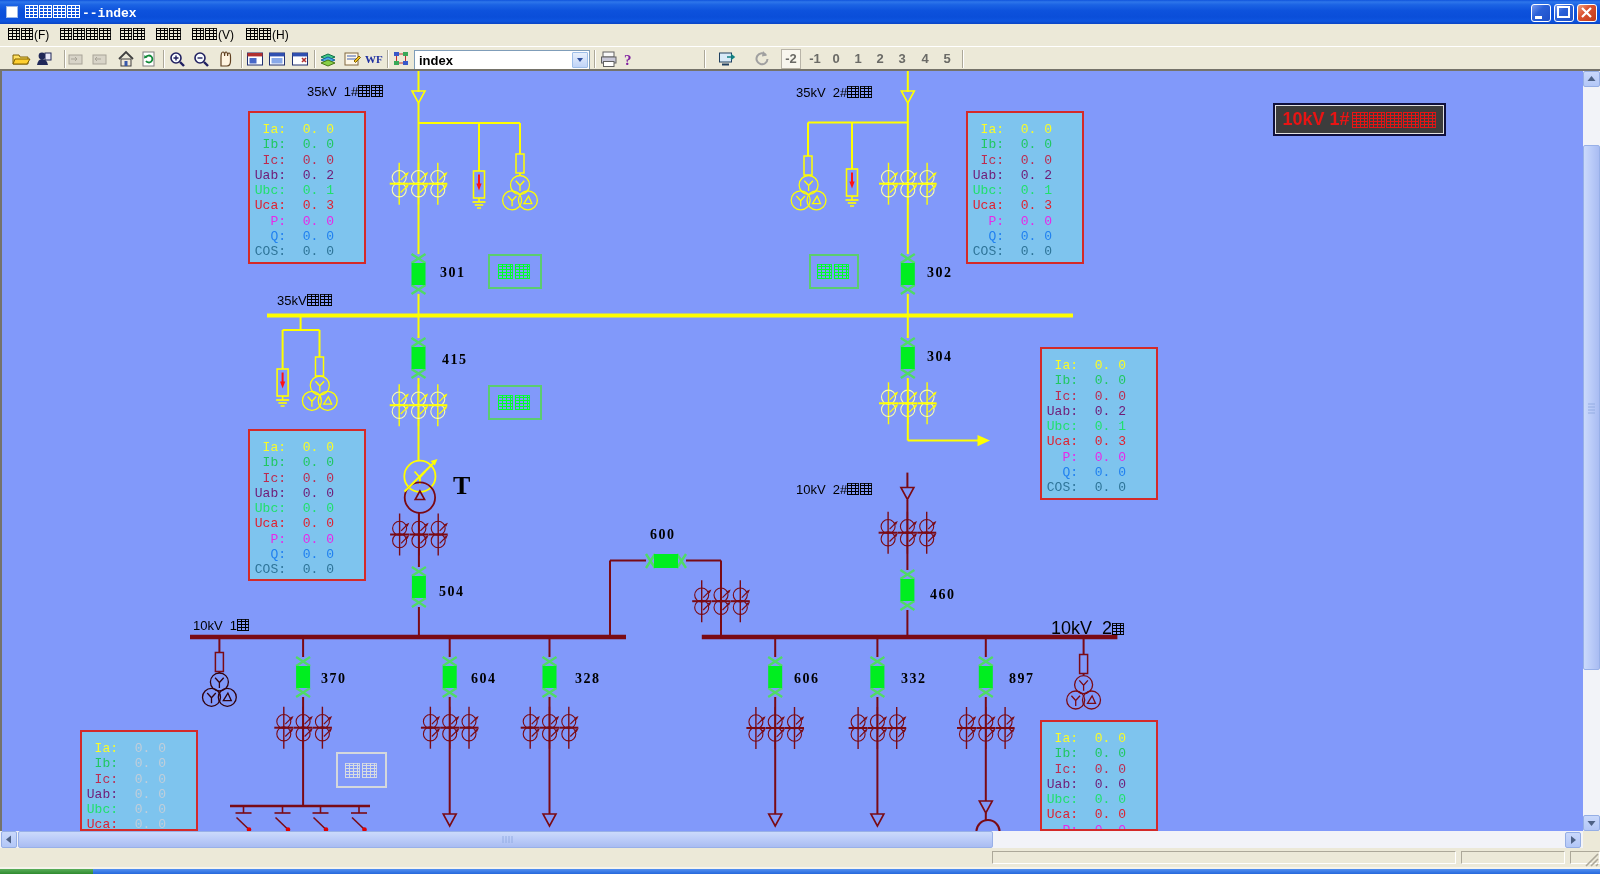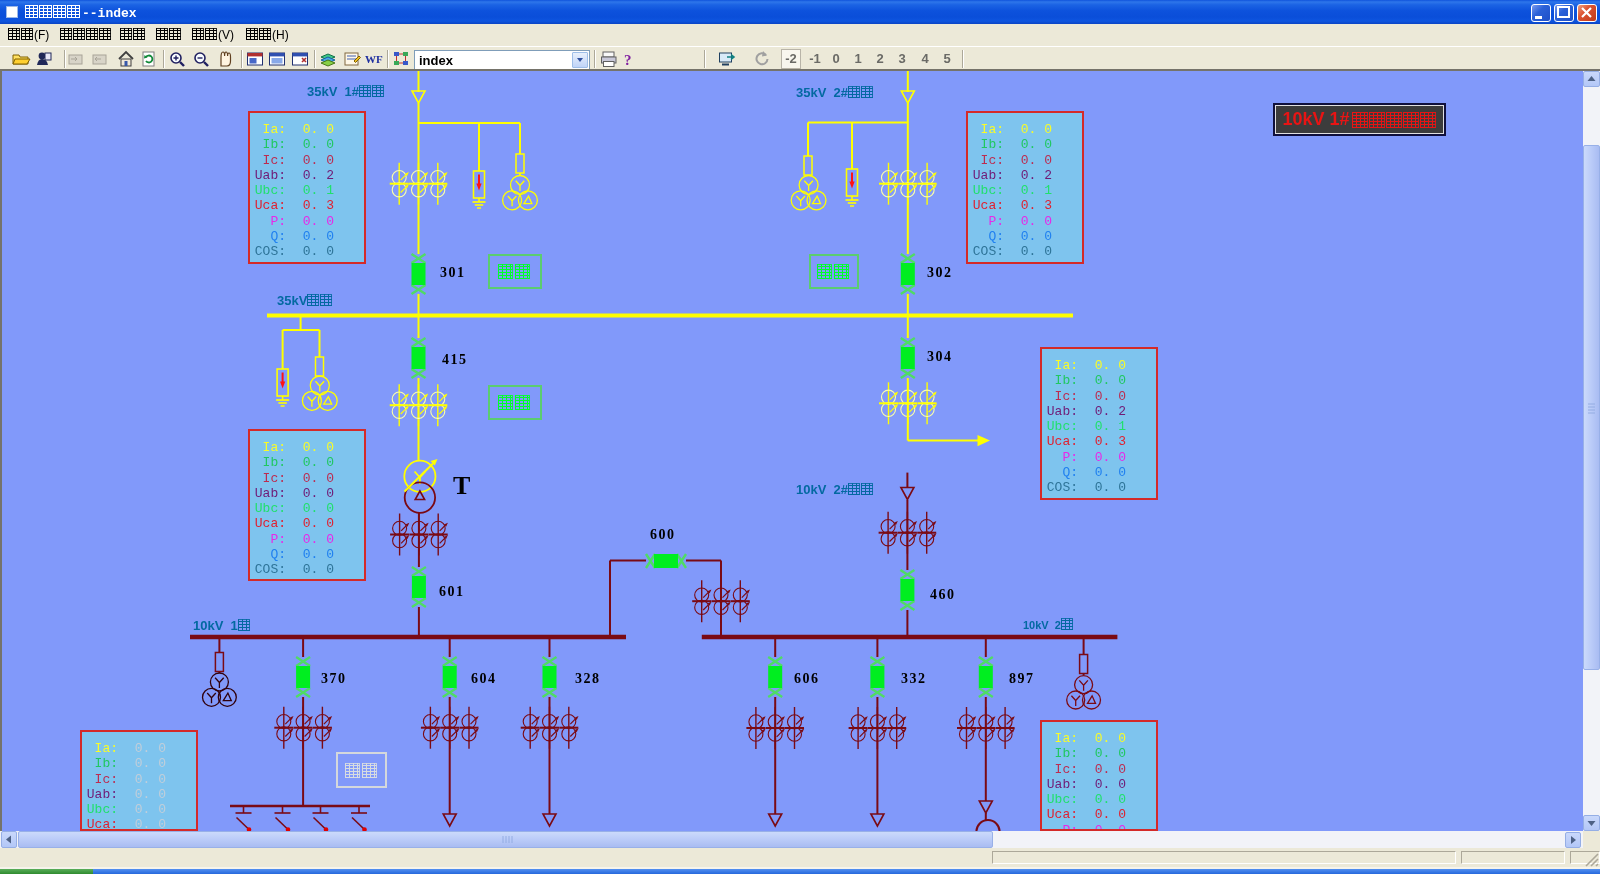--- a/index.html
+++ b/index.html
@@ -43,21 +43,21 @@
 .cIc{color:#BC2C50;}
 .cUab{color:#701a75;}
 .cUbc{color:#20E06C;}
 .cUca{color:#E02030;}
 .cP{color:#E828E8;}
 .cQ{color:#2080F0;}
 .cCOS{color:#2E7498;}
 .gray .v{color:#C0CEDA !important;}
 .ctl{position:absolute;border:2px solid #5BCD6E;color:#00FF2A;display:flex;align-items:center;justify-content:center;}
 .ctlw{position:absolute;border:2px solid #D4D8DC;color:#D8DCE0;display:flex;align-items:center;justify-content:center;}
-.lab{position:absolute;color:#0369a1;font-weight:bold;font-size:13px;white-space:nowrap;}
+.lab{position:absolute;color:#000000;font-weight:normal;font-size:13px;white-space:nowrap;}
 .num{position:absolute;color:#000;font-weight:bold;font-size:14px;font-family:"Liberation Serif",serif;white-space:nowrap;letter-spacing:1.5px;}
 #tbox{left:1273px;top:103px;width:173px;height:33px;border:2px solid #10103C;background:#3C3C3C;box-shadow:inset 0 0 0 1px #E0E0E0;display:flex;align-items:center;justify-content:center;color:#E81414;font-weight:bold;font-size:18px;}
 </style></head>
 <body>
 <div class="abs" id="titlebar">
   <div class="abs ticon"></div>
   <div class="abs ttext"><span class="g" style="width:13px;height:13px;margin-right:1px"></span><span class="g" style="width:13px;height:13px;margin-right:1px"></span><span class="g" style="width:13px;height:13px;margin-right:1px"></span><span class="g" style="width:13px;height:13px;margin-right:2px"></span>--index</div>
 </div>
 <div class="abs winbtn" id="btn-min"><svg width="18" height="16">
       <rect x="3" y="11" width="7" height="3" fill="#fff"></rect>
@@ -1023,28 +1023,28 @@
     <span class="g " style="width:15px;height:15px;margin-right:2px"></span>
   </div>
 <div class="ctlw" style="left:336px;top:752px;width:51px;height:36px">
     <span class="g " style="width:15px;height:15px;margin-right:2px"></span>
     <span class="g " style="width:15px;height:15px;margin-right:2px"></span>
   </div>
 <div class="lab" style="left:307px;top:84px;font-size:13px">35kV&nbsp;&nbsp;1#<span class="g " style="width:12px;height:12px;margin-right:1px"></span><span class="g " style="width:12px;height:12px;margin-right:1px"></span></div>
 <div class="lab" style="left:796px;top:85px;font-size:13px">35kV&nbsp;&nbsp;2#<span class="g " style="width:12px;height:12px;margin-right:1px"></span><span class="g " style="width:12px;height:12px;margin-right:1px"></span></div>
 <div class="lab" style="left:277px;top:293px;font-size:13px">35kV<span class="g " style="width:12px;height:12px;margin-right:1px"></span><span class="g " style="width:12px;height:12px;margin-right:1px"></span></div>
 <div class="lab" style="left:193px;top:618px;font-size:13px">10kV&nbsp;&nbsp;1<span class="g " style="width:12px;height:12px;margin-right:1px"></span></div>
-<div class="lab" style="left:1023px;top:618px;font-size:11px">10kV&nbsp;&nbsp;2<span class="g " style="width:12px;height:12px;margin-right:1px"></span></div>
+<div class="lab" style="left:1051px;top:618px;font-size:18px">10kV&nbsp;&nbsp;2<span class="g " style="width:12px;height:12px;margin-right:1px"></span></div>
 <div class="lab" style="left:796px;top:482px;font-size:13px">10kV&nbsp;&nbsp;2#<span class="g " style="width:12px;height:12px;margin-right:1px"></span><span class="g " style="width:12px;height:12px;margin-right:1px"></span></div>
 <div class="num" style="left:440px;top:265px">301</div>
 <div class="num" style="left:927px;top:265px">302</div>
 <div class="num" style="left:442px;top:352px">415</div>
 <div class="num" style="left:927px;top:349px">304</div>
 <div class="num" style="left:650px;top:527px">600</div>
-<div class="num" style="left:439px;top:584px">601</div>
+<div class="num" style="left:439px;top:584px">504</div>
 <div class="num" style="left:930px;top:587px">460</div>
 <div class="num" style="left:321px;top:671px">370</div>
 <div class="num" style="left:471px;top:671px">604</div>
 <div class="num" style="left:575px;top:671px">328</div>
 <div class="num" style="left:794px;top:671px">606</div>
 <div class="num" style="left:901px;top:671px">332</div>
 <div class="num" style="left:1009px;top:671px">897</div>
 <div class="num" style="left:453px;top:471px;font-size:26px;letter-spacing:0">T</div>
 <div id="tbox" class="abs">
     <span style="margin-right:2px">10kV 1#</span>

